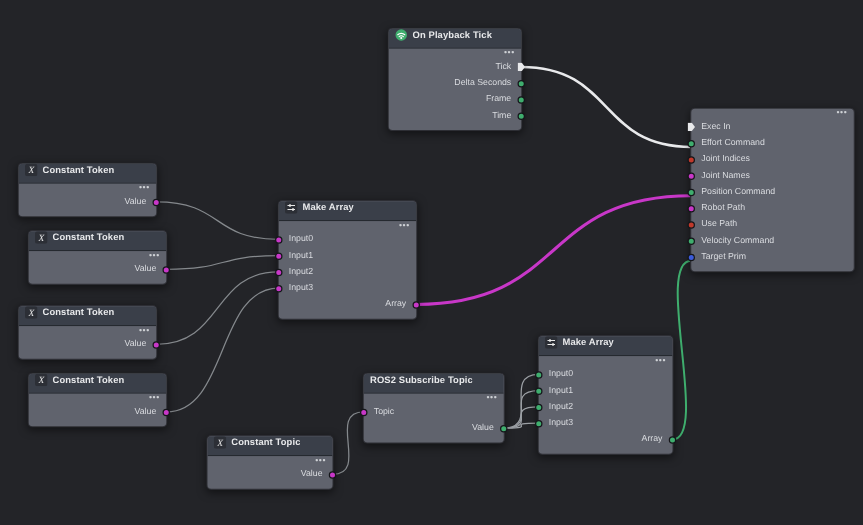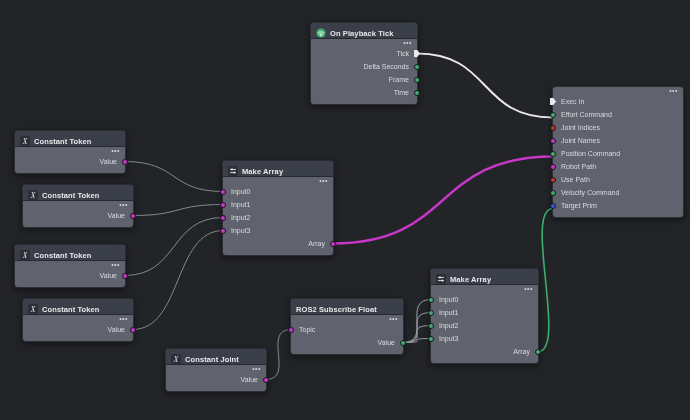--- a/index.html
+++ b/index.html
@@ -8,21 +8,21 @@
     background:#232428;
     font-family:"Liberation Sans",sans-serif;
   }
   #edges{position:absolute;left:0;top:0;width:690px;height:420px;z-index:1;}
   .node{
     position:absolute;z-index:2;border-radius:4px;
     background:#60636d;border:1px solid rgba(18,19,22,.65);
     box-shadow:0 2px 7px rgba(0,0,0,.5);
   }
   .head{
-    height:15px;display:flex;align-items:flex-end;gap:4px;padding:0 5px;
+    height:15px;display:flex;align-items:flex-start;gap:4px;padding:0 5px;
     background:#3a3f49;border-radius:3px 3px 0 0;
     border-bottom:1px solid rgba(0,0,0,.35);
   }
   .title{
     font-size:7.5px;font-weight:600;color:#e8e9eb;white-space:nowrap;
     overflow:hidden;letter-spacing:.1px;
   }
   .icon{display:flex;align-items:center;flex:0 0 auto;}
   .body{position:relative;padding:1px 0 5px;}
   .dots{
@@ -172,37 +172,37 @@
         <div class="dots">•••</div>
         <div class="row left"><span>Input0</span><span class="port left" style="background: rgb(200, 55, 200);"></span></div>
         <div class="row left"><span>Input1</span><span class="port left" style="background: rgb(200, 55, 200);"></span></div>
         <div class="row left"><span>Input2</span><span class="port left" style="background: rgb(200, 55, 200);"></span></div>
         <div class="row left"><span>Input3</span><span class="port left" style="background: rgb(200, 55, 200);"></span></div>
         <div class="row right"><span>Array</span><span class="port right" style="background: rgb(200, 55, 200);"></span></div>
       </div>
     </div>
     <div class="node" style="left: 290px; top: 298px; width: 112px;">
       <div class="head">
-        <span class="title">ROS2 Subscribe Float</span>
+        <span class="title">ROS2 Subscribe Topic</span>
       </div>
       <div class="body">
         <div class="dots">•••</div>
         <div class="row left"><span>Topic</span><span class="port left" style="background: rgb(200, 55, 200);"></span></div>
         <div class="row right"><span>Value</span><span class="port right" style="background: rgb(63, 174, 110);"></span></div>
       </div>
     </div>
     <div class="node" style="left: 165px; top: 348px; width: 100px;">
       <div class="head">
         <span class="icon">
           <svg width="10" height="10" viewBox="0 0 10 10">
             <rect width="10" height="10" rx="2" fill="#2c2f36"></rect>
             <text x="5" y="7.8" font-size="7.5" font-style="italic" text-anchor="middle" fill="#e8e8e8" font-family="Liberation Serif, serif">X</text>
           </svg>
         </span>
-        <span class="title">Constant Joint</span>
+        <span class="title">Constant Topic</span>
       </div>
       <div class="body">
         <div class="dots">•••</div>
         <div class="row right"><span>Value</span><span class="port right" style="background: rgb(200, 55, 200);"></span></div>
       </div>
     </div>
     <div class="node" style="left: 430px; top: 268px; width: 107px;">
       <div class="head">
         <span class="icon">
           <svg width="10" height="10" viewBox="0 0 10 10">

